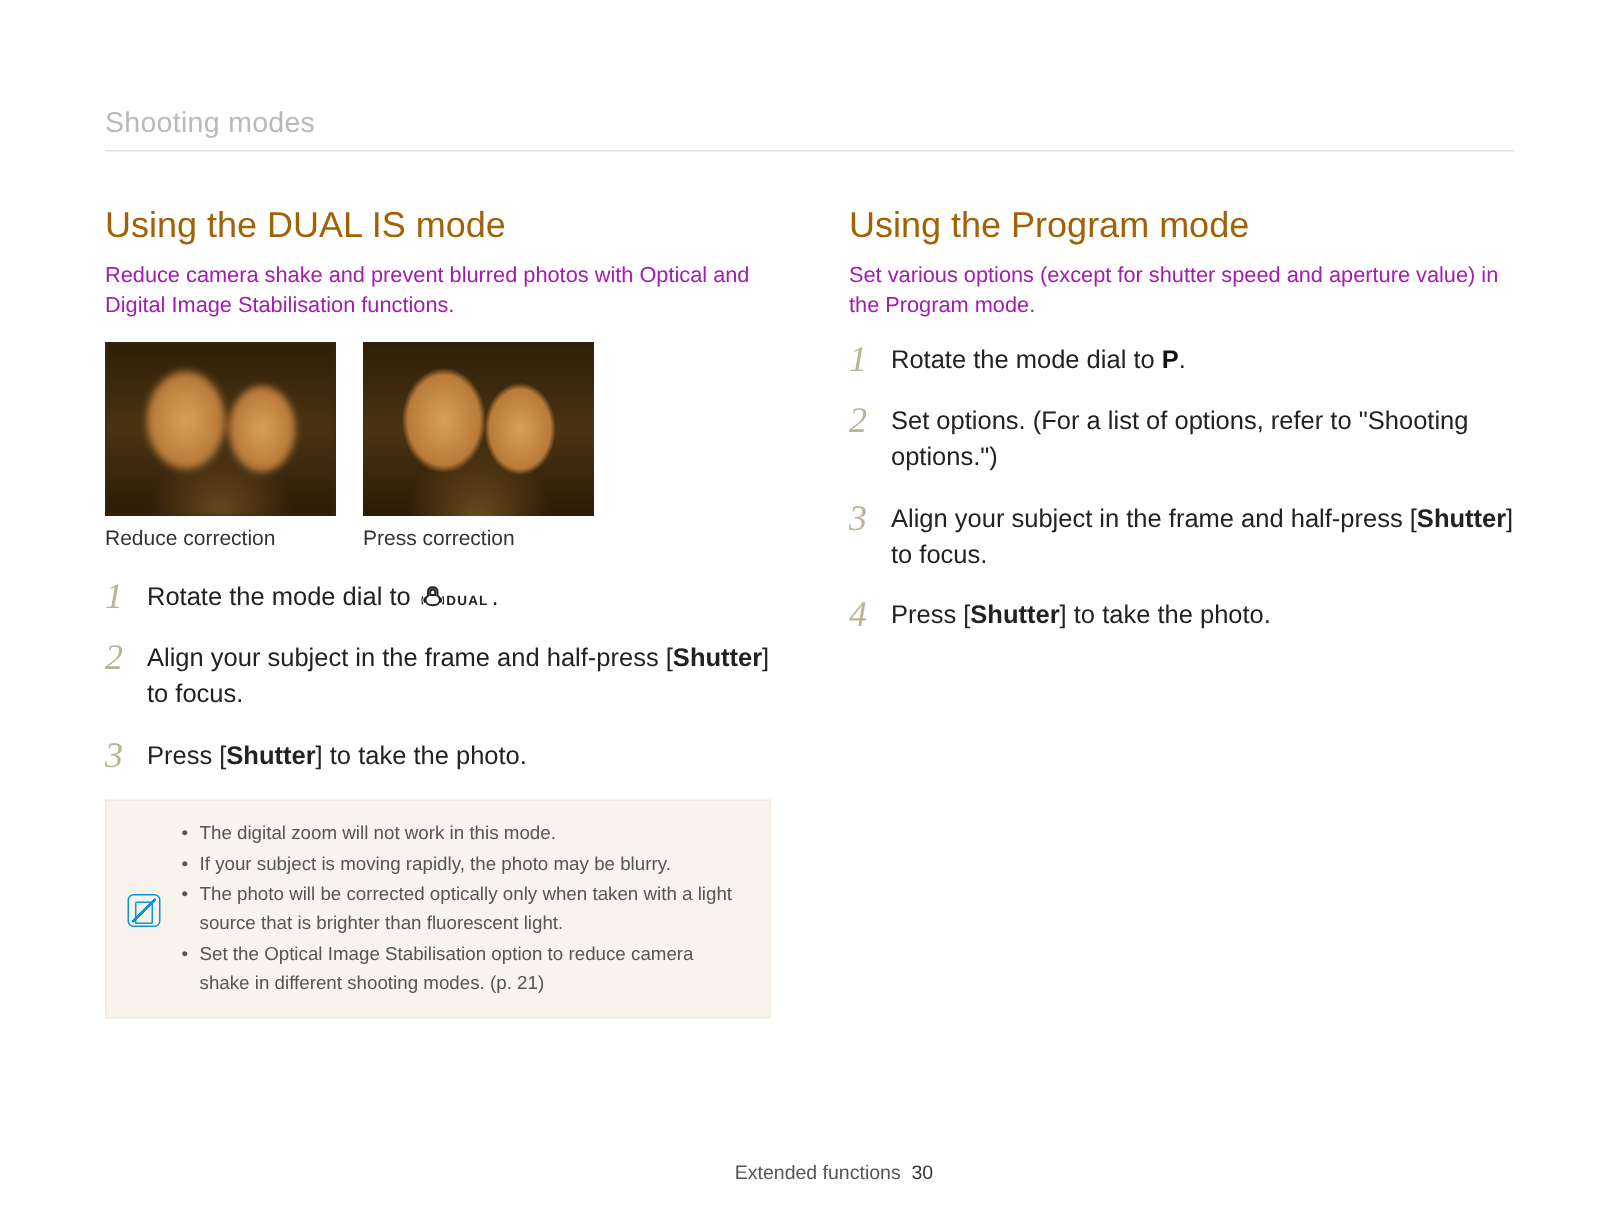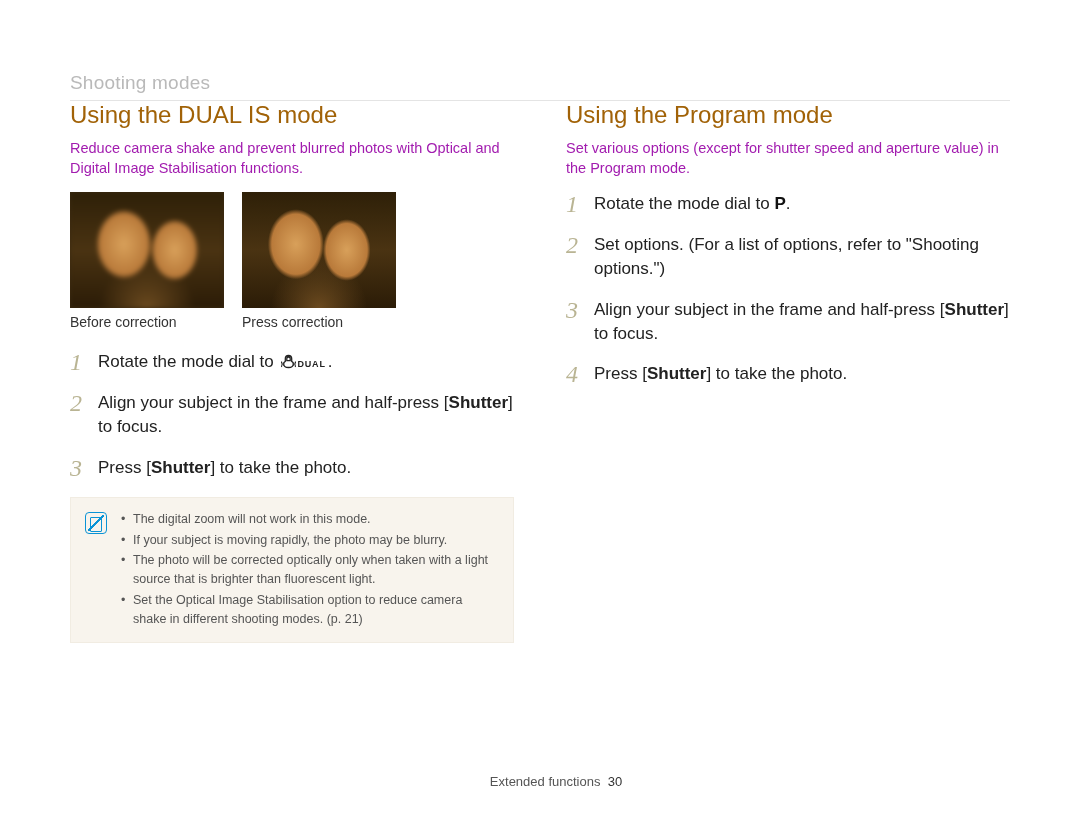--- a/index.html
+++ b/index.html
@@ -14,20 +14,21 @@
   .page {
     padding: 72px 70px 0 70px;
   }
   .breadcrumb {
     font-size: 19px;
     color: #b9b9b9;
     font-weight: 300;
     letter-spacing: 0.2px;
     border-bottom: 1px solid #e4e4e4;
     padding-bottom: 6px;
+    margin-bottom: 36px;
   }
   .columns {
     display: flex;
     gap: 52px;
   }
   .col {
     flex: 1 1 0;
   }
   .section-title {
     color: #a16207;
@@ -119,21 +120,21 @@
     font-weight: 700;
     font-size: 17px;
     color: #111;
   }
   .note-box {
     background: #f8f4ed;
     border: 1px solid #f1ece2;
     padding: 12px 14px 12px 14px;
     display: flex;
     gap: 14px;
-    align-items: flex-start;
+    align-items: center;
   }
   .note-icon {
     flex: 0 0 22px;
     width: 22px;
     height: 22px;
     border: 1.5px solid #0a93d6;
     border-radius: 4px;
     position: relative;
     margin-top: 2px;
   }
@@ -191,21 +192,21 @@
 
     <div class="col">
       <h2 class="section-title">Using the DUAL IS mode</h2>
       <p class="intro">Reduce camera shake and prevent blurred photos with Optical and Digital Image Stabilisation functions.</p>
 
       <div class="images-row">
         <div class="img-box blurry"></div>
         <div class="img-box sharp"></div>
       </div>
       <div class="caption-row">
-        <div class="caption">Before correction</div>
+        <div class="caption">Reduce correction</div>
         <div class="caption">Press correction</div>
       </div>
 
       <ol class="steps">
         <li class="step">
           <span class="step-num">1</span>
           <span class="step-text">
             <span>Rotate the mode dial to </span><span class="mode-icon-dual">
                 <svg width="15" height="17" viewBox="0 0 15 17">
                   <path d="M7.5 1.5c2 0 3.2 1.2 3.2 3.2v2.6c1 .5 1.6 1.5 1.6 2.7 0 1.9-1.7 3.5-4.8 3.5s-4.8-1.6-4.8-3.5c0-1.2.6-2.2 1.6-2.7V4.7c0-2 1.2-3.2 3.2-3.2z M7.5 3c-1.1 0-1.7.7-1.7 1.7v2h3.4v-2c0-1-.6-1.7-1.7-1.7z" fill="none" stroke="#222" stroke-width="1.3"></path>

